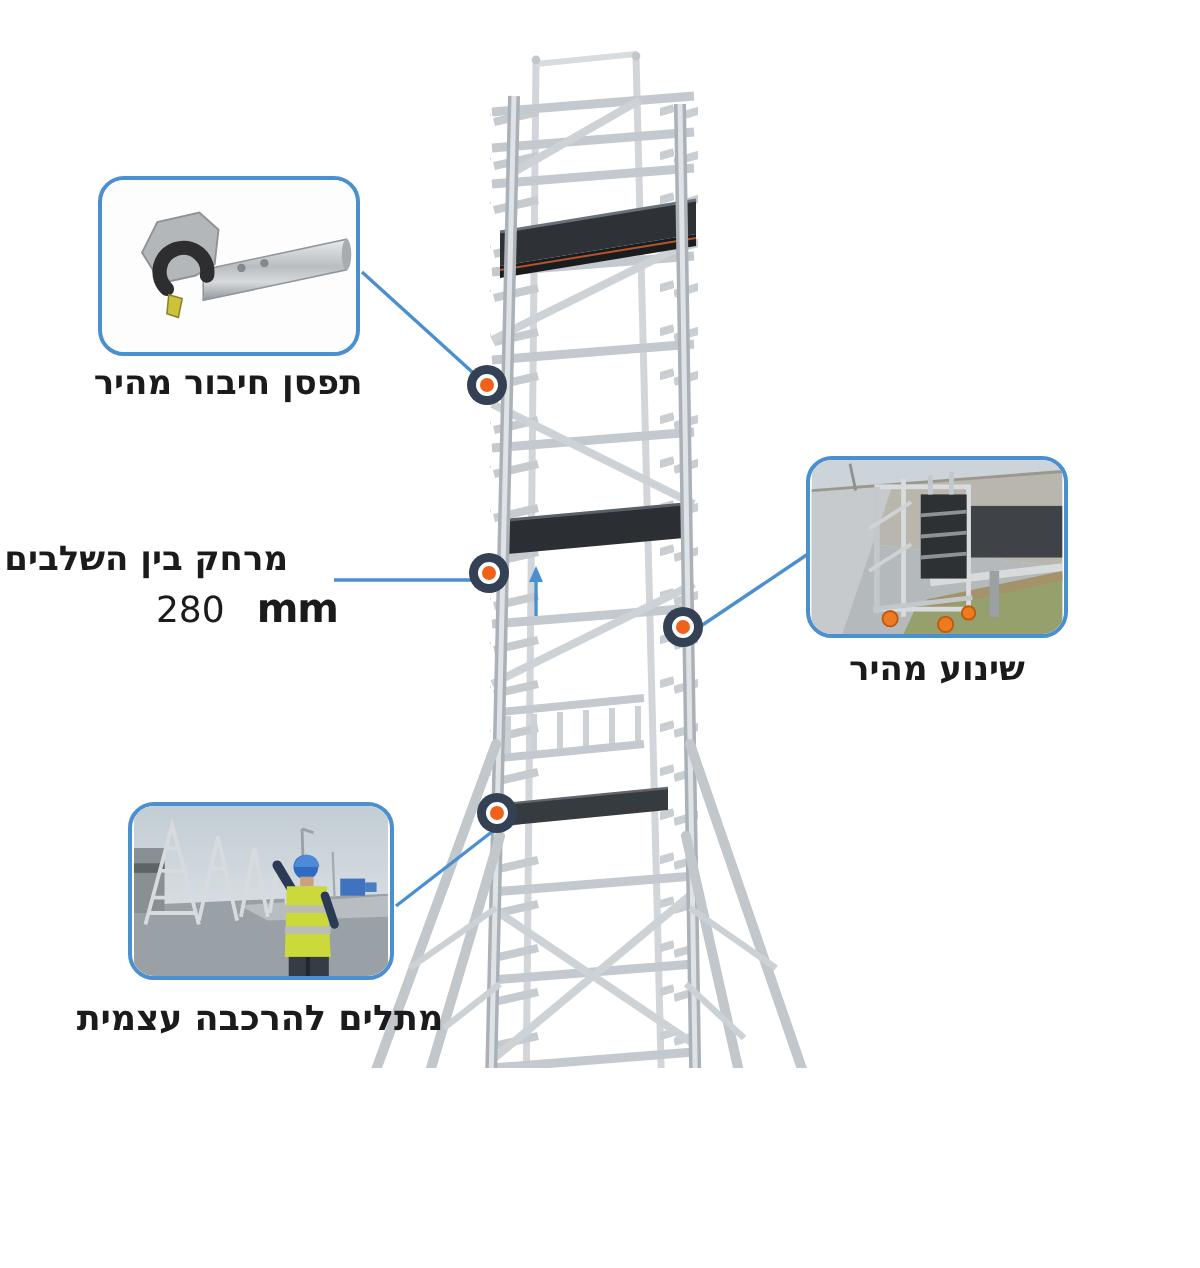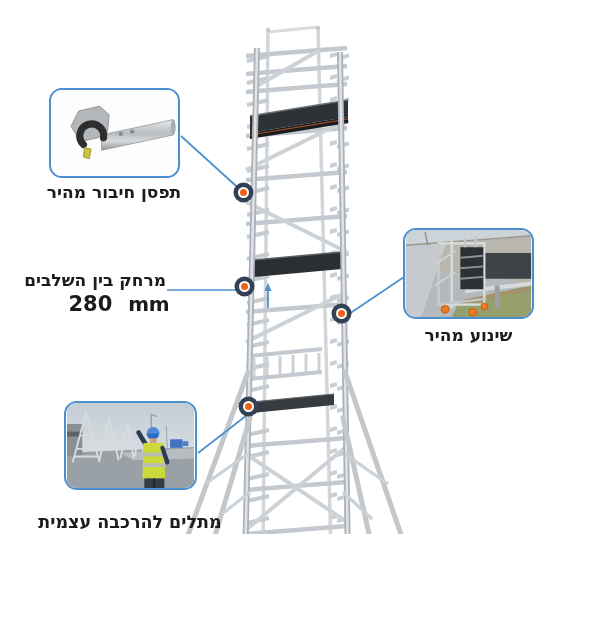--- a/index.html
+++ b/index.html
@@ -18,21 +18,21 @@
     position:absolute;direction:rtl;text-align:center;font-weight:700;font-size:17px;
     color:#1b1b1d;z-index:3;white-space:nowrap;letter-spacing:0px;
   }
   .spacing-label{
     position:absolute;direction:rtl;font-weight:700;font-size:17px;color:#1b1b1d;z-index:3;
     white-space:nowrap;
   }
   .spacing-value{
     position:absolute;direction:ltr;z-index:3;white-space:nowrap;color:#1b1b1d;
   }
-  .spacing-value .num{font-size:21px;font-weight:700;margin-left:40px;}
+  .spacing-value .num{font-size:18px;font-weight:400;margin-left:40px;}
   .spacing-value .unit{font-size:20px;font-weight:800;letter-spacing:-0.5px;margin-left:16px;}
   
   #connectors{position:absolute;left:0;top:0;z-index:2;pointer-events:none;}
   
   #tower{position:absolute;left:150px;top:22px;z-index:1;}
   
   .marker{
     position:absolute;width:7px;height:7px;border-radius:50%;
     background:#f0611c;border:2.5px solid #ffffff;
     box-shadow:0 0 0 4.5px #344154;z-index:4;
@@ -193,21 +193,21 @@
       <ellipse cx="127" cy="39" rx="2.5" ry="8" fill="#a7acb0"></ellipse>
       <circle cx="72" cy="46" r="2.2" fill="#84898d"></circle>
       <circle cx="84" cy="43.5" r="2.2" fill="#84898d"></circle>
       <polygon points="20,38 28,22 50,17 60,26 58,44 48,50 30,54" fill="#b4b7ba" stroke="#8f9396" stroke-width="1"></polygon>
       <path d="M 54 50 A 12.5 12.5 0 1 0 33 57" stroke="#2e2e30" stroke-width="7.5" fill="none" stroke-linecap="round"></path>
       <polygon points="34,60 41,62 39,72 33,70" fill="#cdc23e" stroke="#8a7f2a" stroke-width="0.8"></polygon>
     </svg>
   </div>
   <div class="label" style="left:40px;top:182px;width:148px;">תפסן חיבור מהיר</div>
 
-  <div class="spacing-label" style="right:434px;top:270px;">מרחק בין השלבים</div>
+  <div class="spacing-label" style="right:456px;top:270px;">מרחק בין השלבים</div>
   <div class="spacing-value" style="right:431px;top:292px;">
     <span class="num">280</span><span class="unit">mm</span>
   </div>
 
   <div class="card" style="left:403px;top:228px;width:131px;height:91px;">
     <svg viewBox="0 0 131 91">
       <rect width="131" height="91" fill="#ccd4d9"></rect>
       <polygon points="0,16 131,6 131,56 0,40" fill="#b9b6ad"></polygon>
       <polygon points="0,40 131,56 131,91 0,91" fill="#b4b9bc"></polygon>
       <polygon points="0,16 42,14 16,91 0,91" fill="#c6cacc"></polygon>
@@ -280,20 +280,20 @@
         <rect x="87" y="37" width="7" height="5" fill="#caa07e"></rect>
         <polygon points="80,42 101,42 103,79 79,79" fill="#ccd93b"></polygon>
         <rect x="79" y="52" width="24" height="4" fill="#b9bdb6"></rect>
         <rect x="79" y="63" width="24" height="4" fill="#b9bdb6"></rect>
         <line x1="100" y1="47" x2="105" y2="62" stroke="#2b3a55" stroke-width="4.5" stroke-linecap="round"></line>
         <rect x="81" y="79" width="21" height="10" fill="#343c46"></rect>
         <line x1="91" y1="79" x2="91" y2="89" stroke="#20262e" stroke-width="2"></line>
       </g>
     </svg>
   </div>
-  <div class="label" style="left:25px;top:512px;width:210px;font-size:17.5px;">מתלים להרכבה עצמית</div>
+  <div class="label" style="left:25px;top:500px;width:210px;font-size:17.5px;">מתלים להרכבה עצמית</div>
 
   <div class="marker" style="left:238px;top:187px;"></div>
   <div class="marker" style="left:239px;top:281px;"></div>
   <div class="marker" style="left:336px;top:308px;"></div>
   <div class="marker" style="left:243px;top:401px;"></div>
 
 </div>
 
 </body></html>

